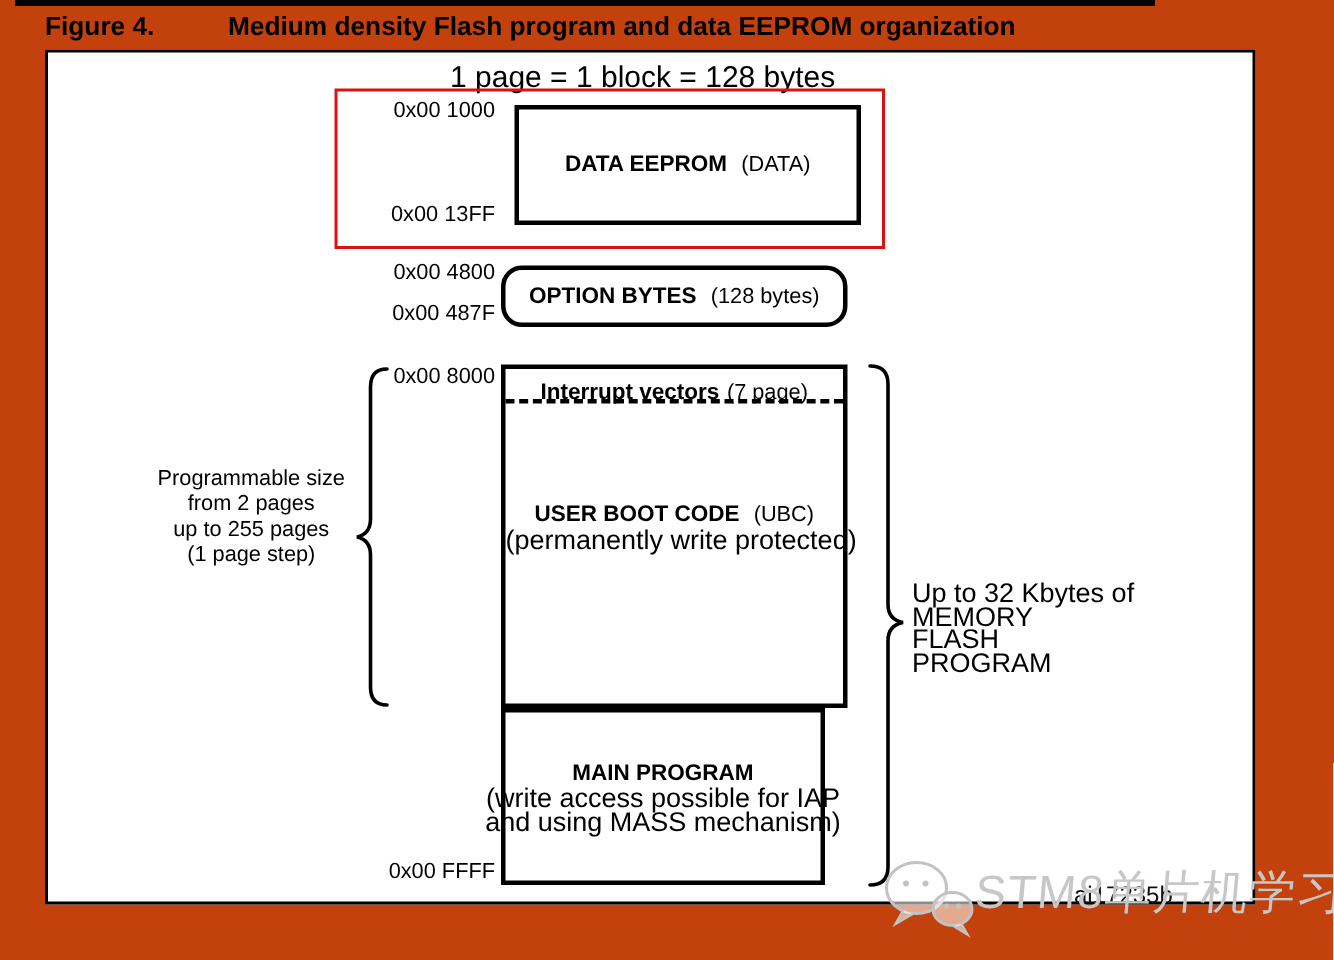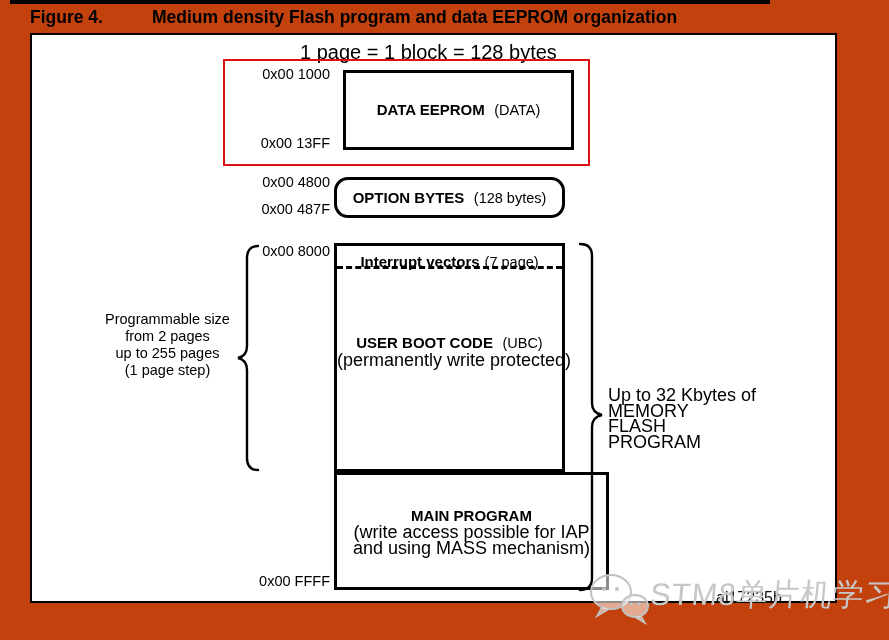--- a/index.html
+++ b/index.html
@@ -14,21 +14,21 @@
   #outer-box{left:30px;top:33px;width:807px;height:570px;border:2px solid #000;box-sizing:border-box;background:#fff;}
   #page-note{left:300px;top:41px;width:300px;text-align:left;font-size:20px;}
   #red-rect{left:223px;top:59px;width:367px;height:107px;border:2px solid #dd1111;box-sizing:border-box;}
   .mbox{
     position:absolute;box-sizing:border-box;border:3px solid #000;background:#fff;
     display:flex;align-items:center;justify-content:center;flex-direction:column;
   }
   #eeprom-box{left:343px;top:70px;width:231px;height:80px;}
   #option-box{left:334px;top:177px;width:231px;height:41px;border-radius:14px;}
   #ubc-box{left:334px;top:243px;width:231px;height:229px;display:block;}
-  #main-box{left:334px;top:472px;width:275px;height:118px;}
+  #main-box{left:334px;top:472px;width:216px;height:118px;}
   .bname{font-weight:bold;font-size:15px;white-space:nowrap;}
   .bqual{font-size:14.5px;margin-left:5px;white-space:nowrap;}
   .note-line{font-size:18px;line-height:16px;white-space:nowrap;text-align:left;}
   .addr{position:absolute;left:218px;width:112px;text-align:right;font-size:14.5px;line-height:15px;white-space:nowrap;}
   #addr-1000{top:67px;}
   #addr-13FF{top:136px;text-align:right;}
   #addr-4800{top:175px;}
   #addr-487F{top:202px;}
   #addr-8000{top:244px;}
   #addr-FFFF{top:574px;}

